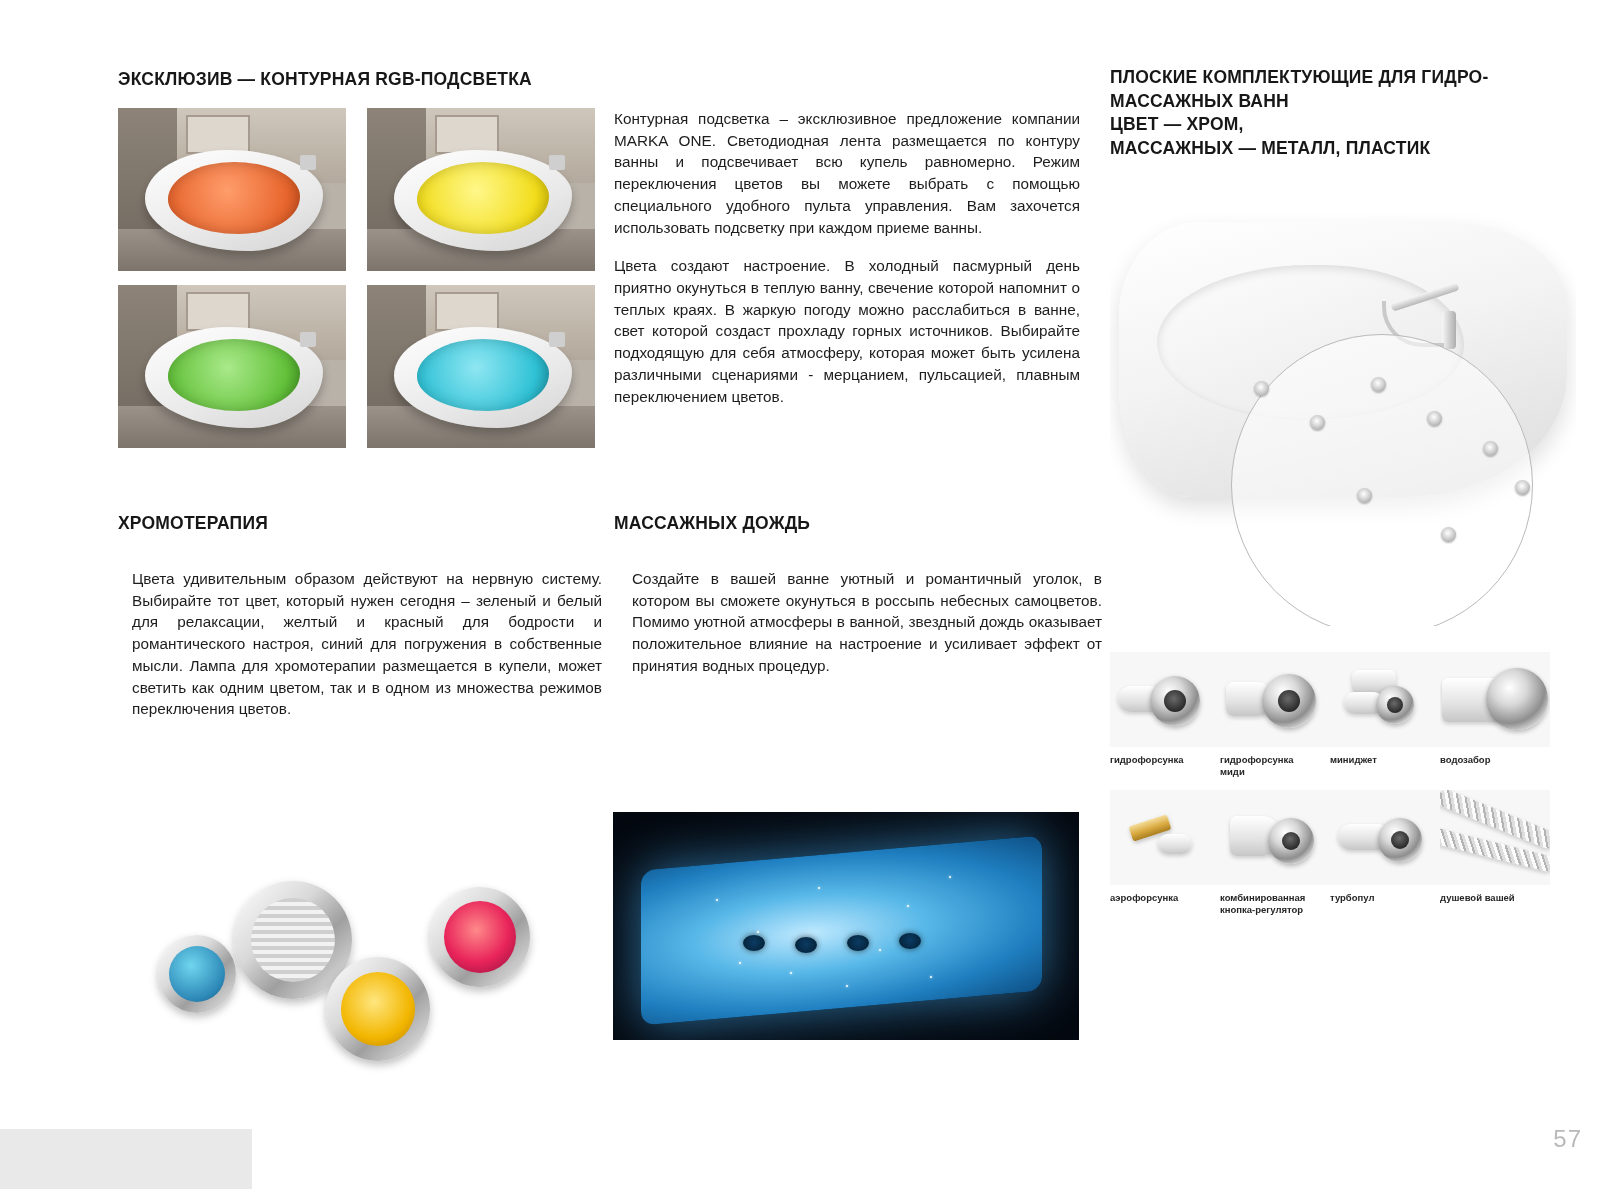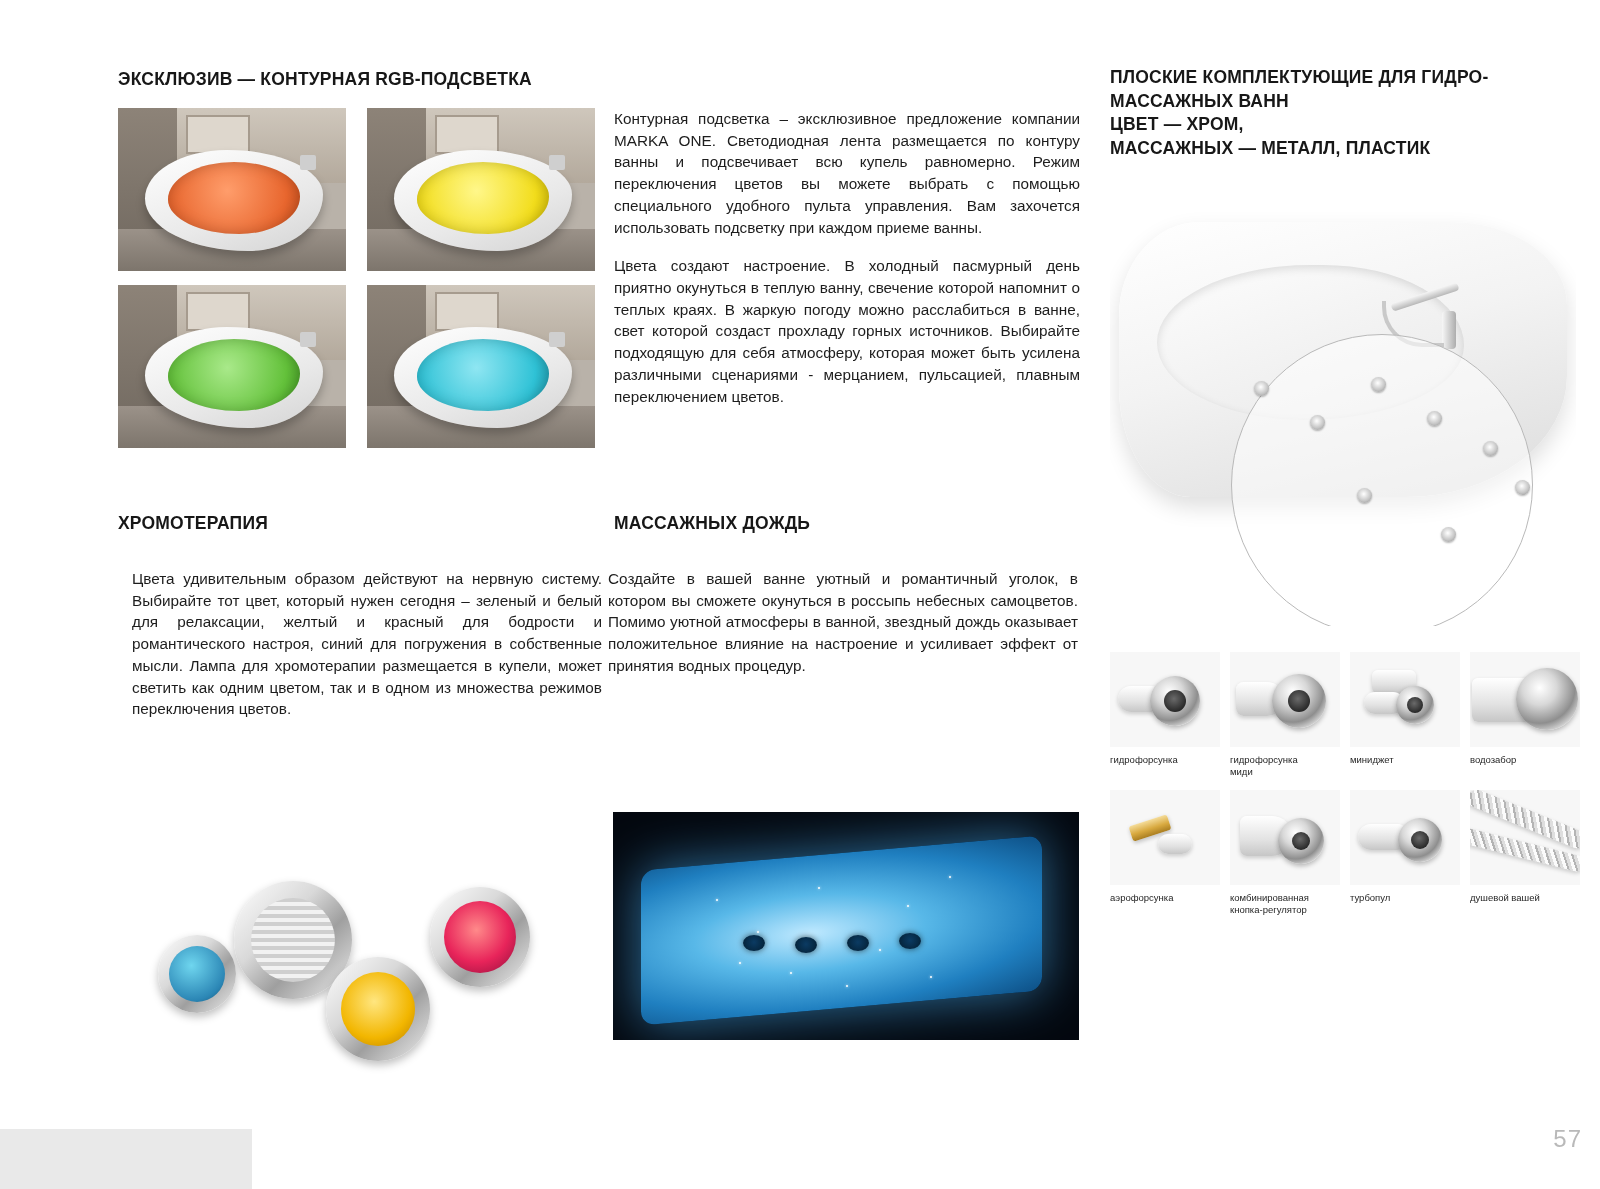--- a/index.html
+++ b/index.html
@@ -90,21 +90,21 @@
     width: 26%; height: 22%;
     background: #ded7cd;
     border: 2px solid #a69b8e;
   }
 
   
   #contour-text { left: 614px; top: 108px; width: 466px; }
   #chromo-title { left: 118px; top: 512px; width: 470px; }
   #chromo-text  { left: 132px; top: 568px; width: 470px; }
   #starrain-title { left: 614px; top: 512px; width: 470px; }
-  #starrain-text  { left: 608px; top: 568px; width: 470px; }
+  #starrain-text  { left: 632px; top: 568px; width: 470px; }
 
   
   #chromo-lamps {
     left: 130px; top: 845px; width: 450px; height: 230px;
   }
   .lamp {
     position: absolute;
     border-radius: 50%;
     box-shadow: 0 4px 9px rgba(0,0,0,.25);
   }
@@ -224,22 +224,22 @@
     border-top: none; border-right: none;
     border-radius: 0 0 0 40px;
   }
 
   
   #accessories {
     left: 1110px; top: 652px; width: 470px;
   }
   .acc-row {
     display: flex;
-    gap: 10px;
     margin-bottom: 12px;
+    font-weight: bold;
   }
   .acc-cell { width: 110px; }
   .acc-thumb {
     width: 110px; height: 95px;
     background: #f7f7f7;
     position: relative;
     overflow: hidden;
   }
   .acc-caption {
     font-size: 9.5px;

